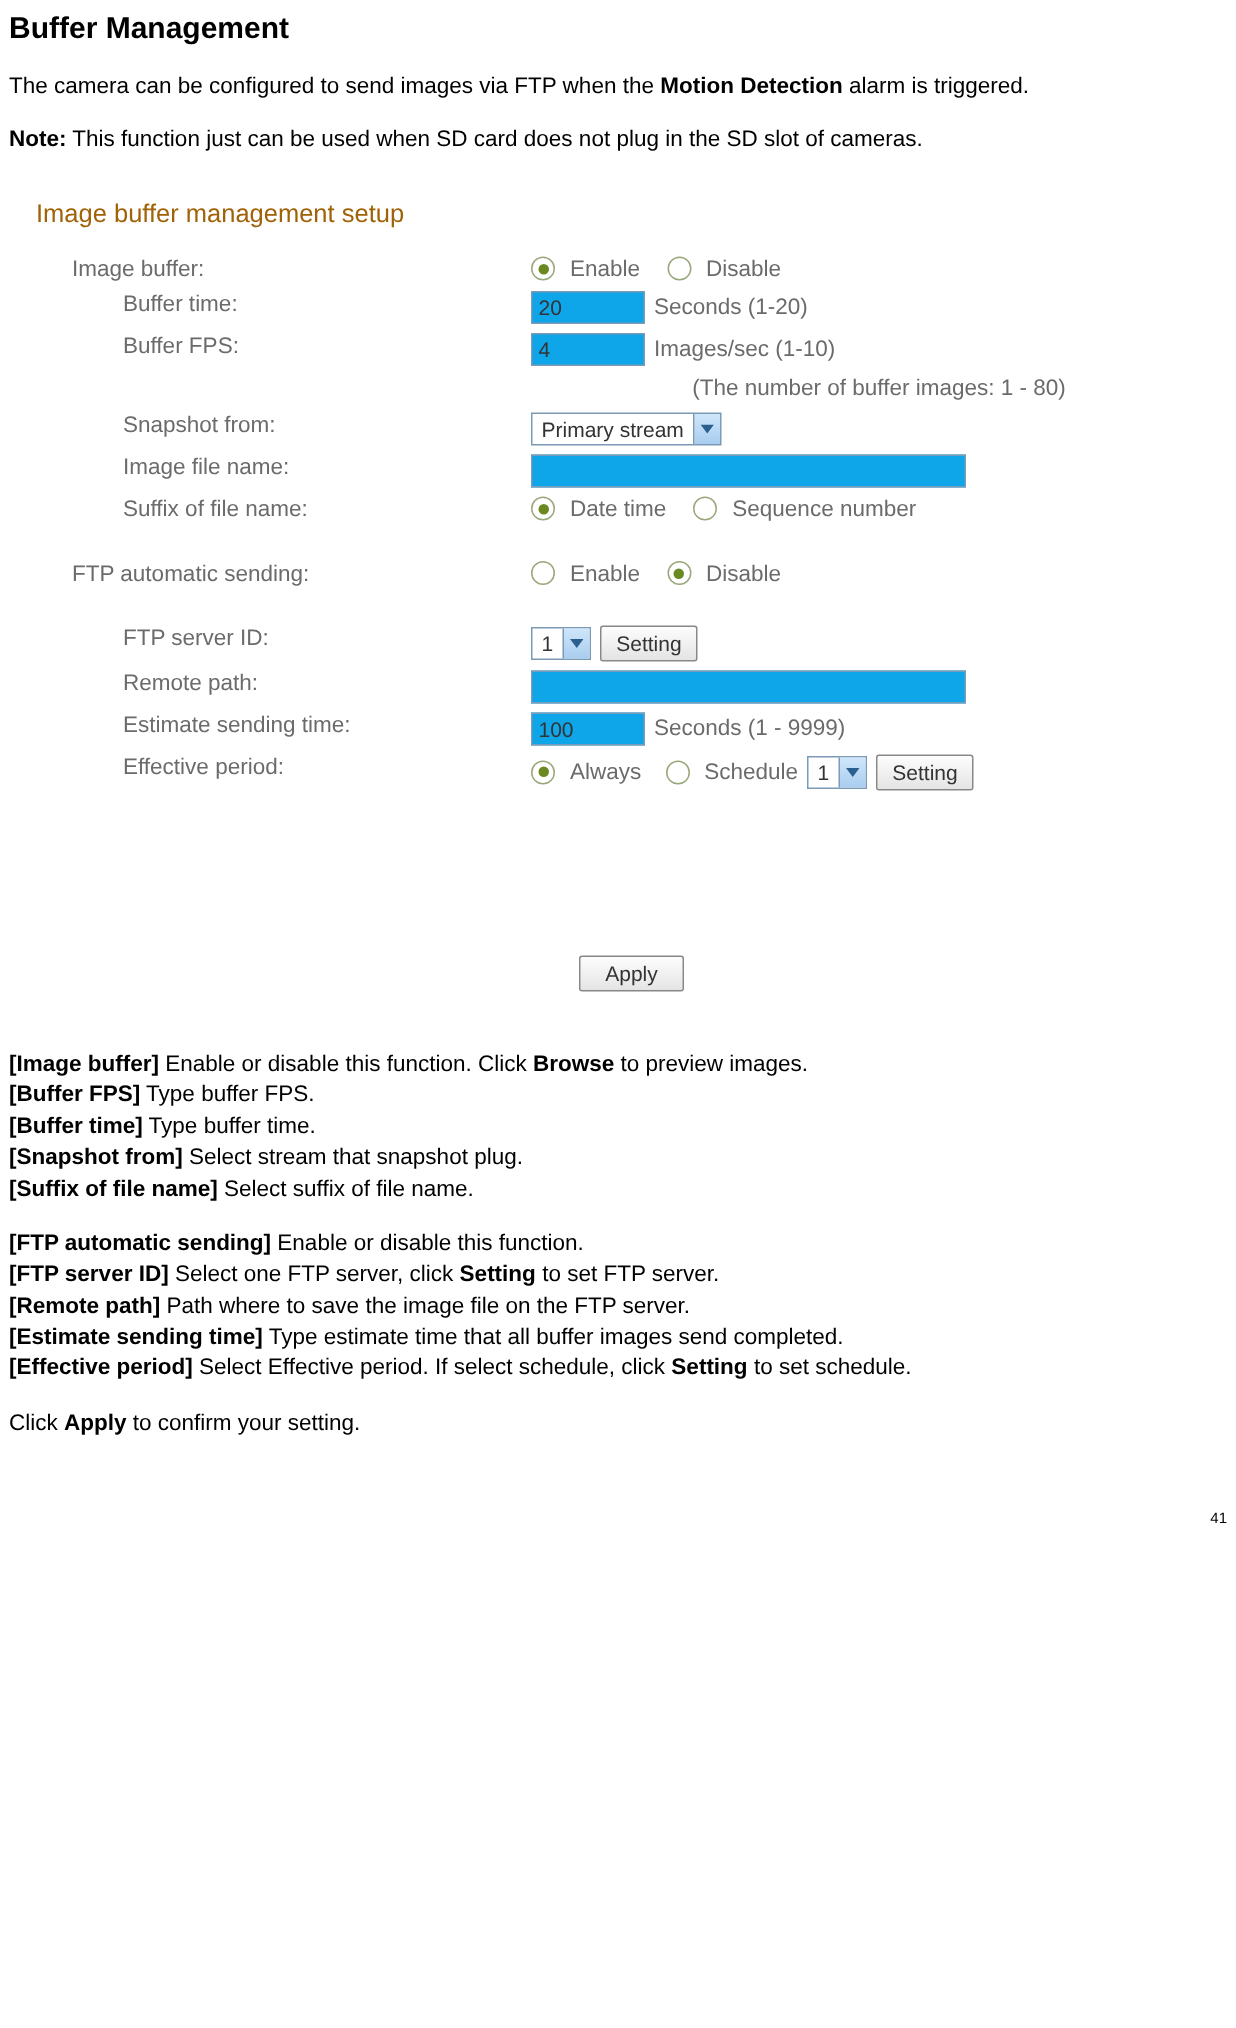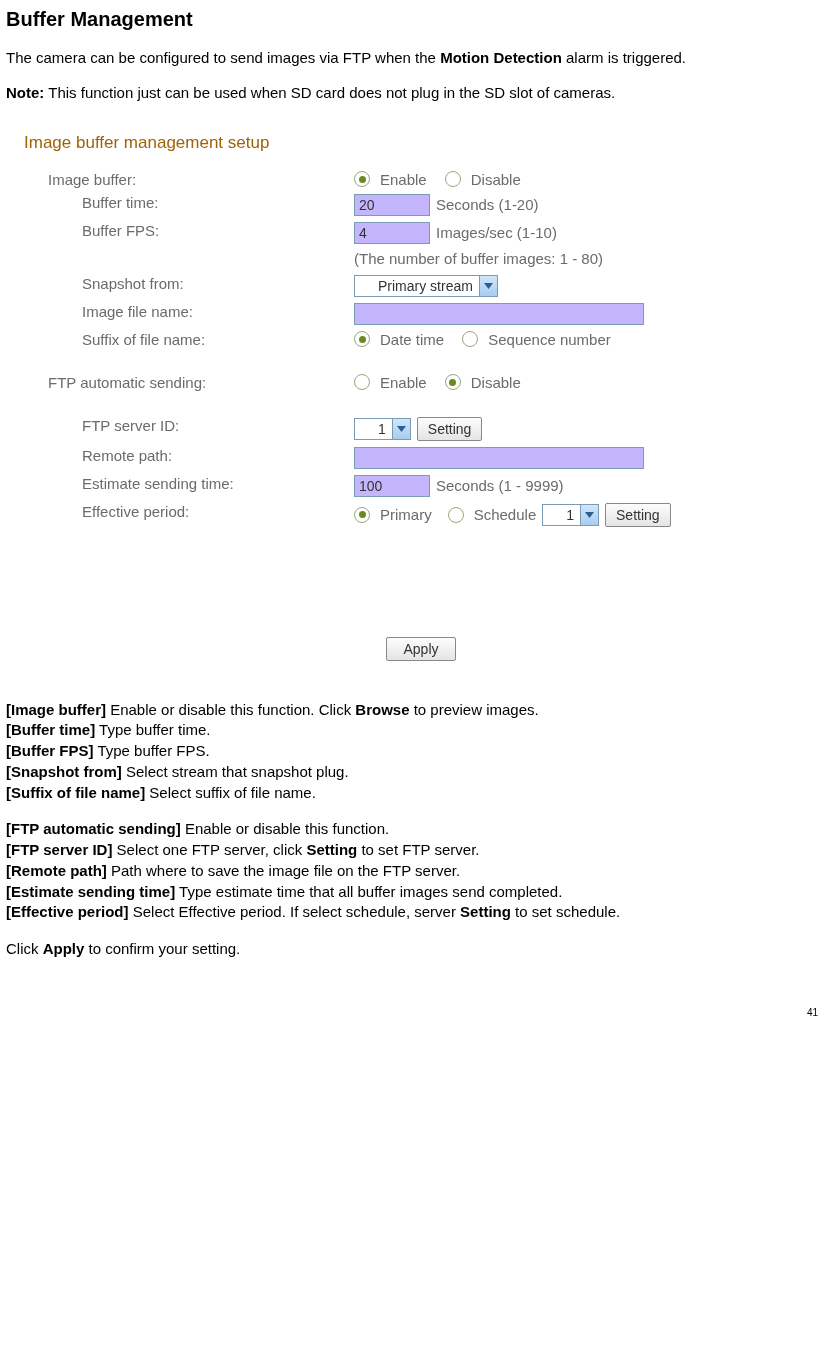--- a/index.html
+++ b/index.html
@@ -50,20 +50,21 @@
   .ctrl {
     display: flex;
     align-items: center;
     gap: 6px;
     color: #6b6b6b;
   }
   .hint-row {
     padding-left: 330px;
     color: #6b6b6b;
     margin-bottom: 8px;
+    text-align: center;
   }
 
   .radio {
     display: inline-flex;
     align-items: center;
     justify-content: center;
     width: 16px; height: 16px;
     border: 1px solid #9aa77a;
     border-radius: 50%;
     background: #fff;
@@ -72,38 +73,37 @@
   .radio.checked::after {
     content: "";
     width: 7px; height: 7px;
     border-radius: 50%;
     background: #6a8a1f;
     display: block;
   }
 
   .txtin {
     border: 1px solid #7a9ab5;
-    background: #c4b5fd;
+    background: #0ea5e9;
     height: 22px;
     padding: 1px 4px;
     font-size: 14px;
     color: #333;
   }
   .w-med { width: 76px; }
   .w-long { width: 290px; }
 
   .selectbox {
     display: inline-flex;
     align-items: center;
     border: 1px solid #7a9ab5;
     background: #fff;
     height: 22px;
     font-size: 14px;
     color: #333;
-    padding-left: 17px;
   }
   .selectbox .sel-text {
     padding: 0 6px;
   }
   .selectbox .sel-arrow {
     width: 18px; height: 20px;
     background: linear-gradient(#cfe6fb, #a9cdef);
     border-left: 1px solid #7a9ab5;
     display: flex;
     align-items: center;
@@ -256,21 +256,21 @@
     <div class="ctrl">
       <input class="txtin w-med" value="100" style="">
       <span>Seconds (1 - 9999)</span>
     </div>
   </div>
 
   <div class="row">
     <div class="lbl sub">Effective period:</div>
     <div class="ctrl">
       <span class="radio checked"></span>
-      <span>Primary</span>
+      <span>Always</span>
       <span style="width:4px"></span>
       <span class="radio"></span>
       <span>Schedule</span>
       <div class="selectbox">
         <span class="sel-text">1</span>
         <span class="sel-arrow">
           <svg width="9" height="6">
               <polygon points="0,0 9,0 4.5,6" fill="#2b5f8f"></polygon>
             </svg>
         </span>
@@ -282,26 +282,26 @@
   <div class="apply-wrap">
     <span class="btn apply">Apply</span>
   </div>
 </div>
 
 <div class="def-block">
   <p class="def">
     <span class="bold">[Image buffer]</span><span> Enable or disable this function. Click </span><span class="bold">Browse</span><span> to preview images.</span>
   </p>
   <p class="def">
+    <span class="bold">[Buffer FPS]</span><span> Type buffer FPS.</span>
+  </p>
+  <p class="def">
     <span class="bold">[Buffer time]</span><span> Type buffer time.</span>
   </p>
   <p class="def">
-    <span class="bold">[Buffer FPS]</span><span> Type buffer FPS.</span>
-  </p>
-  <p class="def">
     <span class="bold">[Snapshot from]</span><span> Select stream that snapshot plug.</span>
   </p>
   <p class="def">
     <span class="bold">[Suffix of file name]</span><span> Select suffix of file name.</span>
   </p>
 </div>
 
 <div class="def-block">
   <p class="def">
     <span class="bold">[FTP automatic sending]</span><span> Enable or disable this function.</span>
@@ -309,21 +309,21 @@
   <p class="def">
     <span class="bold">[FTP server ID]</span><span> Select one FTP server, click </span><span class="bold">Setting</span><span> to set FTP server.</span>
   </p>
   <p class="def">
     <span class="bold">[Remote path]</span><span> Path where to save the image file on the FTP server.</span>
   </p>
   <p class="def">
     <span class="bold">[Estimate sending time]</span><span> Type estimate time that all buffer images send completed.</span>
   </p>
   <p class="def">
-    <span class="bold">[Effective period]</span><span> Select Effective period. If select schedule, server </span><span class="bold">Setting</span><span> to set schedule.</span>
+    <span class="bold">[Effective period]</span><span> Select Effective period. If select schedule, click </span><span class="bold">Setting</span><span> to set schedule.</span>
   </p>
 </div>
 
 <p class="closing">
   <span>Click </span><span class="bold">Apply</span><span> to confirm your setting.</span>
 </p>
 
 <div class="page-number">41</div>
 
 </body></html>

